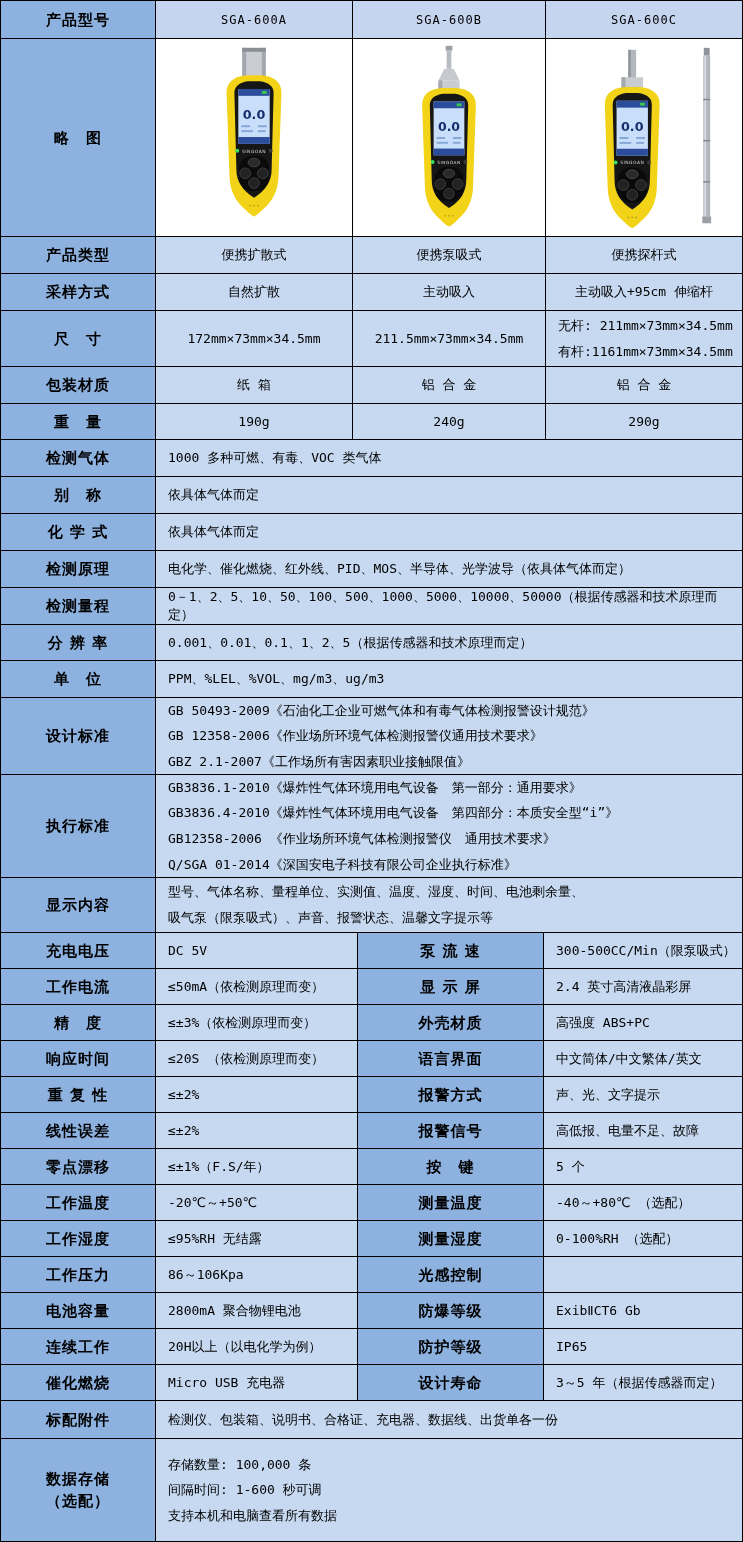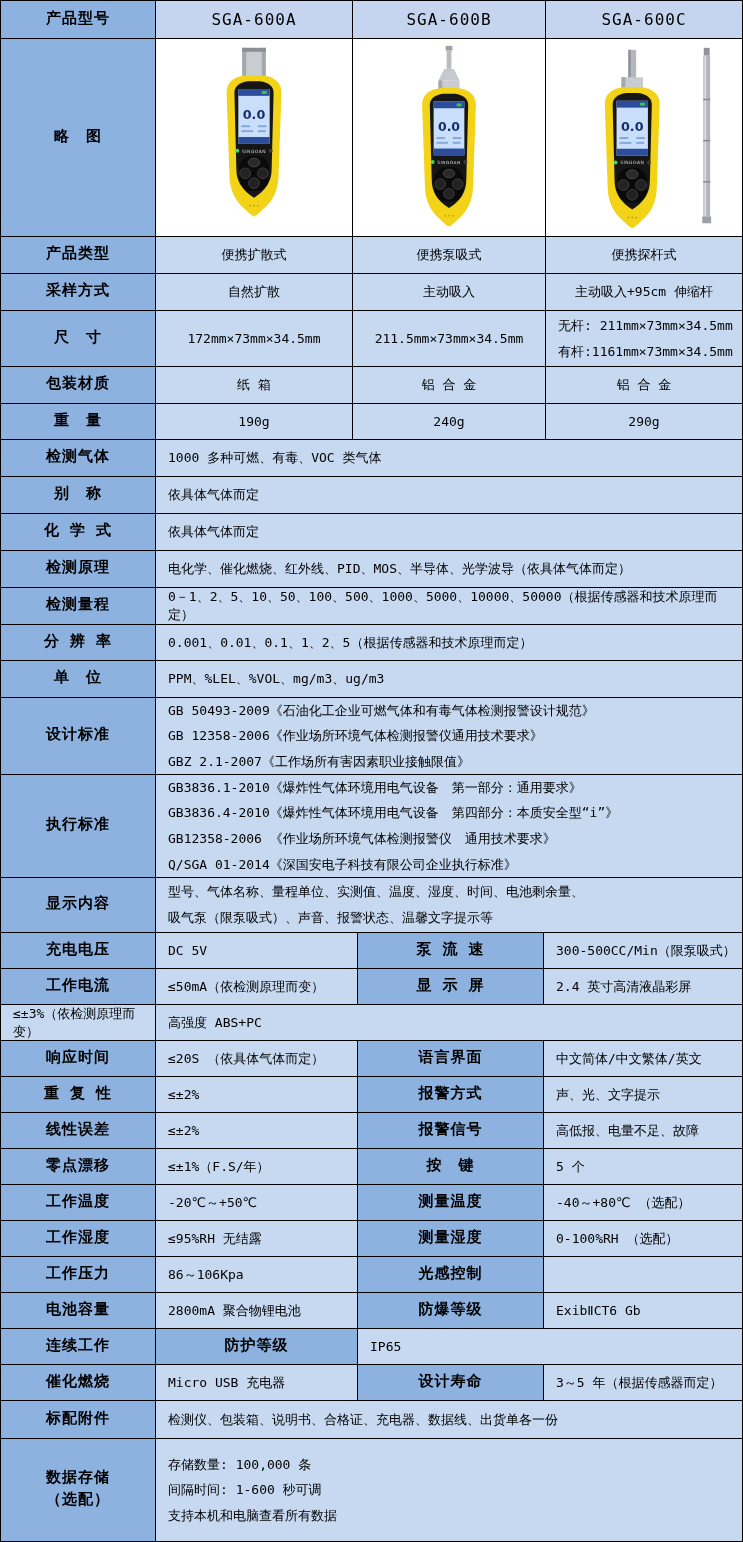--- a/index.html
+++ b/index.html
@@ -9,24 +9,24 @@
   html,body{margin:0;padding:0;background:#fff;}
   body{width:743px;font-family:"DejaVu Sans","Liberation Sans",sans-serif;color:var(--text);}
   .tbl{width:743px;box-sizing:border-box;border:1px solid var(--border);background:var(--value_bg);}
   .row{display:grid;box-sizing:border-box;border-bottom:1px solid var(--border);}
   .row.last{border-bottom:none;}
   .g3{grid-template-columns:155px 197px 193px 1fr;}
   .g2{grid-template-columns:155px 1fr;}
   .g4{grid-template-columns:155px 202px 186px 1fr;}
   .cell{box-sizing:border-box;border-right:1px solid var(--border);display:flex;align-items:center;justify-content:center;overflow:hidden;}
   .cell.cend{border-right:none;}
-  .lbl{background:var(--label_bg);font-weight:bold;font-size:15px;letter-spacing:1px;text-align:right;flex-direction:column;line-height:22px;font-family:Liberation Mono, monospace;}
+  .lbl{background:var(--label_bg);font-weight:bold;font-size:15px;letter-spacing:1px;text-align:right;flex-direction:column;line-height:22px;}
   .val{background:var(--value_bg);font-size:13px;font-family:"DejaVu Sans Mono","DejaVu Sans",sans-serif;}
   .val.left{justify-content:flex-start;padding-left:12px;padding-right:6px;text-align:left;}
-  .hval{background:var(--header_bg);font-size:16px;font-family:"DejaVu Sans Mono","DejaVu Sans",sans-serif;letter-spacing:1px;}
+  .hval{background:var(--header_bg);font-size:12px;font-family:"DejaVu Sans Mono","DejaVu Sans",sans-serif;letter-spacing:1px;}
   .img{background:#ffffff;padding:0;}
   .lines{display:flex;flex-direction:column;justify-content:center;}
   .lines div{line-height:25.6px;}
   .lines.tight div{line-height:26px;}
   .dim2 div{line-height:26px;text-align:left;}
   .h38{height:38px}.h198{height:198px}.h37{height:37px}.h56{height:56px}.h36{height:36px}
   .h77{height:77px}.h103{height:103px}.h55{height:55px}.h102{height:102px}
   svg{display:block;}
   .defs{position:absolute;width:0;height:0;overflow:hidden;}
 </style>
@@ -211,26 +211,28 @@
     <div class="cell lbl">泵 流 速</div>
     <div class="cell val cend left">300-500CC/Min（限泵吸式）</div>
   </div>
   <div class="row g4 h36">
     <div class="cell lbl">工作电流</div>
     <div class="cell val left">≤50mA（依检测原理而变）</div>
     <div class="cell lbl">显 示 屏</div>
     <div class="cell val cend left">2.4 英寸高清液晶彩屏</div>
   </div>
   <div class="row g4 h36">
+    <div class="cell lbl">精　度</div>
     <div class="cell val left">≤±3%（依检测原理而变）</div>
+    <div class="cell lbl">外壳材质</div>
     <div class="cell val cend left">高强度 ABS+PC</div>
   </div>
   <div class="row g4 h36">
     <div class="cell lbl">响应时间</div>
-    <div class="cell val left">≤20S （依具体气体而定）</div>
+    <div class="cell val left">≤20S （依检测原理而变）</div>
     <div class="cell lbl">语言界面</div>
     <div class="cell val cend left">中文简体/中文繁体/英文</div>
   </div>
   <div class="row g4 h36">
     <div class="cell lbl">重 复 性</div>
     <div class="cell val left">≤±2%</div>
     <div class="cell lbl">报警方式</div>
     <div class="cell val cend left">声、光、文字提示</div>
   </div>
   <div class="row g4 h36">
@@ -263,20 +265,21 @@
     <div class="cell lbl">光感控制</div>
   </div>
   <div class="row g4 h36">
     <div class="cell lbl">电池容量</div>
     <div class="cell val left">2800mA 聚合物锂电池</div>
     <div class="cell lbl">防爆等级</div>
     <div class="cell val cend left">ExibⅡCT6 Gb</div>
   </div>
   <div class="row g4 h36">
     <div class="cell lbl">连续工作</div>
+    <div class="cell val left">20H以上（以电化学为例）</div>
     <div class="cell lbl">防护等级</div>
     <div class="cell val cend left">IP65</div>
   </div>
   <div class="row g4 h36">
     <div class="cell lbl">催化燃烧</div>
     <div class="cell val left">Micro USB 充电器</div>
     <div class="cell lbl">设计寿命</div>
     <div class="cell val cend left">3～5 年（根据传感器而定）</div>
   </div>
 

